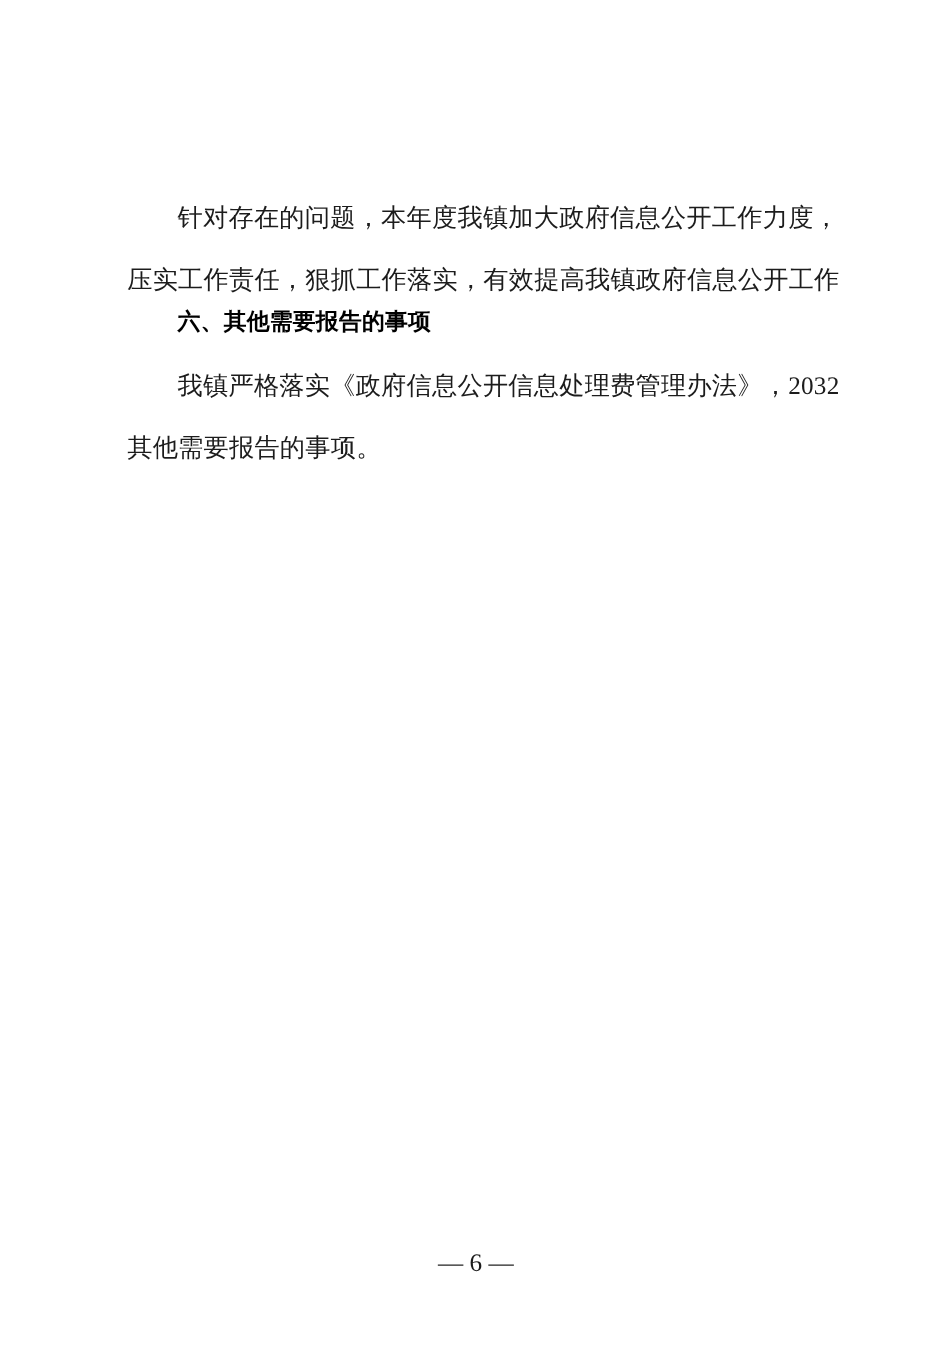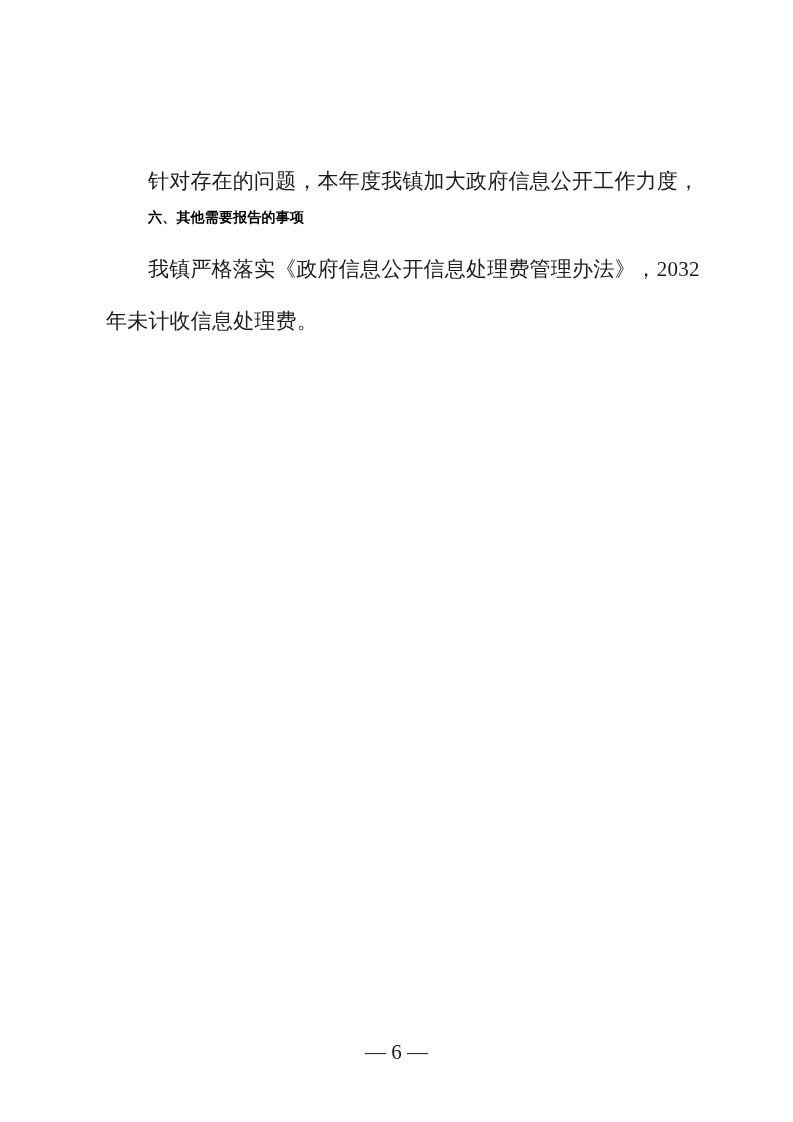--- a/index.html
+++ b/index.html
@@ -30,21 +30,21 @@
     white-space: nowrap;
     margin-top: 16px;
   }
   .indent {
     text-indent: 42px;
   }
   .section-heading {
     font-family: "Liberation Sans", "DejaVu Sans", sans-serif;
     font-weight: bold;
     color: #000000;
-    font-size: 14px;
+    font-size: 19px;
     line-height: 36px;
     text-indent: 42px;
     white-space: nowrap;
   }
   .page-footer {
     position: absolute;
     left: 0;
     top: 1038px;
     width: 793px;
     text-align: center;
@@ -56,26 +56,27 @@
 </style>
 </head>
 <body>
 
 <div class="page">
 
   <div class="content">
 
     <div>
       <div class="body-line indent">针对存在的问题，本年度我镇加大政府信息公开工作力度，</div>
+      <div class="body-line">压实工作责任，狠抓工作落实，有效提高我镇政府信息公开工作</div>
     </div>
 
     <div class="section-heading">六、其他需要报告的事项</div>
 
     <div>
       <div class="body-line indent">我镇严格落实《政府信息公开信息处理费管理办法》，2032</div>
-      <div class="body-line">年未计收信息处理费。</div>
+      <div class="body-line">其他需要报告的事项。</div>
     </div>
 
   </div>
 
   <div class="page-footer">— 6 —</div>
 
 </div>
 
 </body></html>

